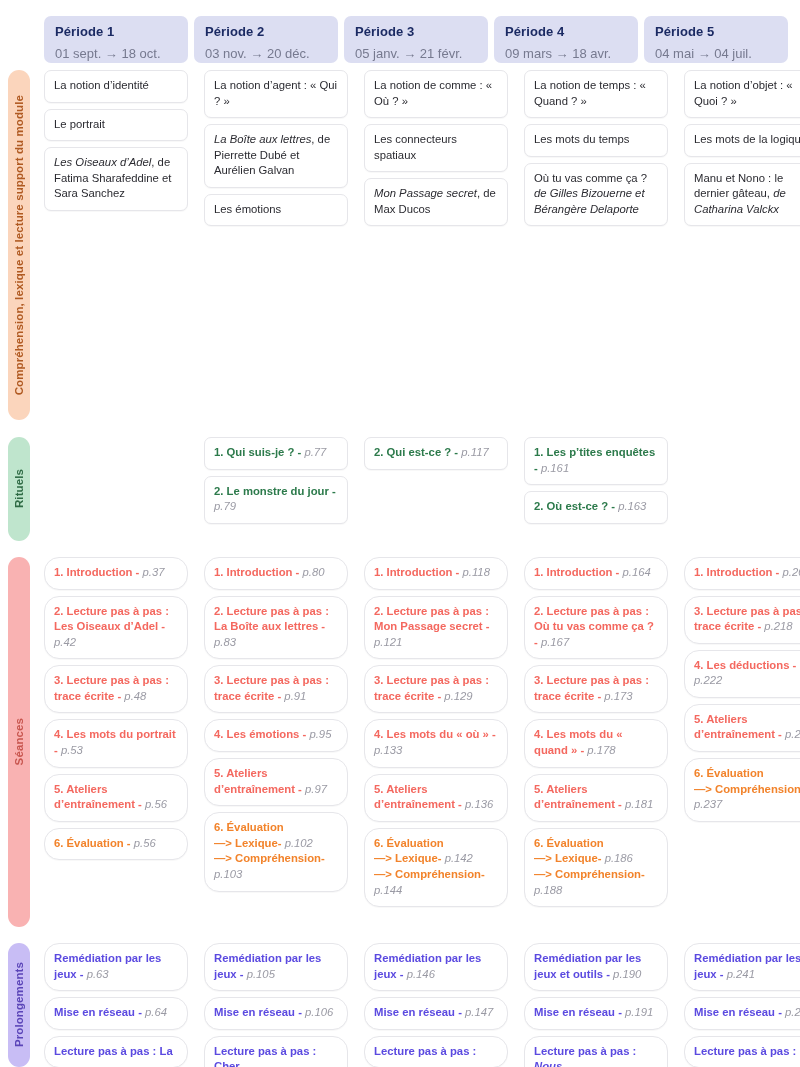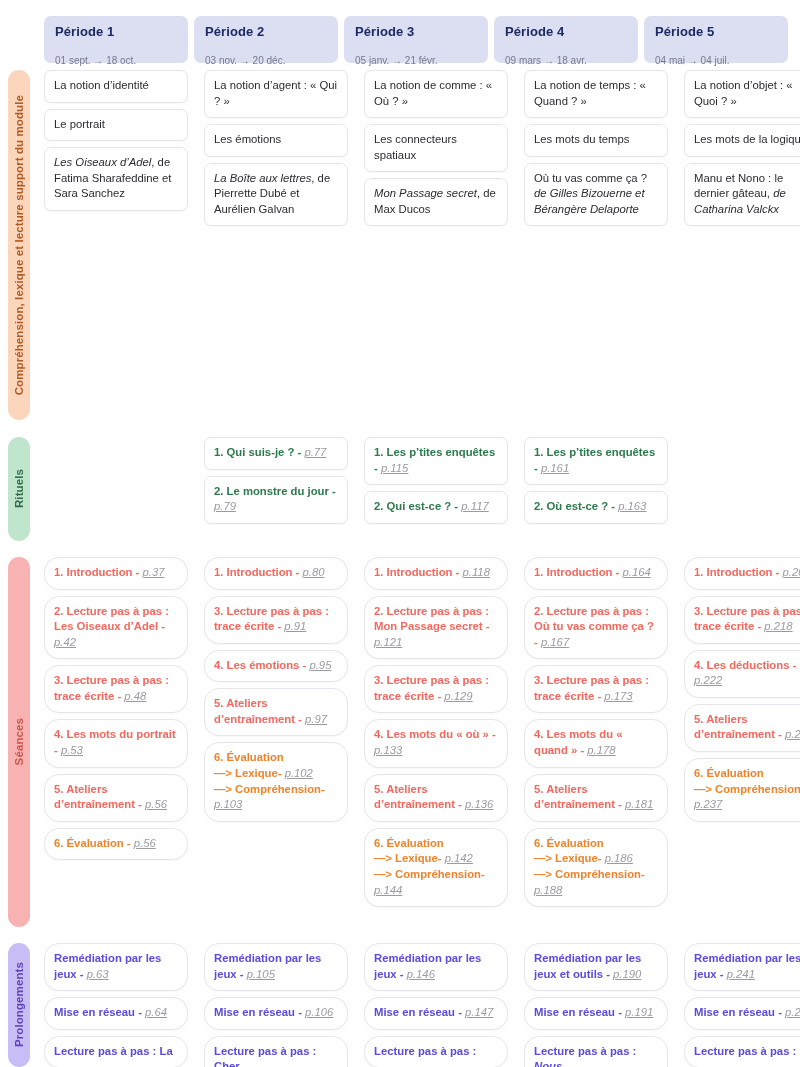--- a/index.html
+++ b/index.html
@@ -20,21 +20,21 @@
     width:144px; box-sizing:border-box;
     background:#dcdef2; border-radius:7px;
     padding:9px 11px 10px 11px;
     height:47px;
   }
   .period-title{
     font-size:13px; font-weight:bold; color:#1b2a63;
     line-height:1.1; letter-spacing:.1px;
   }
   .period-dates{
-    font-size:10px; color:#76798f; margin-top:16px; line-height:1.1;
+    font-size:13px; color:#76798f; margin-top:8px; line-height:1.1;
   }
 
   .section{position:absolute; left:0; display:flex;}
   .rail{
     width:22px; border-radius:11px; margin-left:8px;
     display:flex; align-items:center; justify-content:center;
     flex:0 0 22px;
   }
   .rail span{
     writing-mode:vertical-rl; transform:rotate(180deg);
@@ -65,21 +65,21 @@
   .sec-sea .rail{background:#f9b2b2;}
   .sec-sea .rail span{color:#c8564f;}
   .sec-sea .card{color:#f4685f; font-weight:bold;border-radius:15px;}
   .sec-sea .card.eval{color:#f2832b;}
 
   .sec-pro .rail{background:#c8bdf5;}
   .sec-pro .rail span{color:#5b45b8;}
   .sec-pro .card{color:#5b4ae0; font-weight:bold;border-radius:15px;}
   .sec-pro .card em{font-style:italic;}
 
-  .pg{color:#9a9aa4; font-weight:normal; font-style:italic;text-decoration:underline;}
+  .pg{color:#9a9aa4; font-weight:normal; font-style:italic;}
 
   
   #sec-comp{top:70px;}
   #sec-rit{top:437px;}
   #sec-sea{top:557px;}
   #sec-pro{top:943px;}
 
   #sec-comp .rail{height:350px;}
   #sec-rit  .rail{height:104px;}
   #sec-sea  .rail{height:370px;}
@@ -118,22 +118,22 @@
       <span>Compréhension, lexique et lecture support du module</span>
     </div>
     <div class="cols">
         <div class="col">
           <div class="card">La notion d’identité</div>
           <div class="card">Le portrait</div>
           <div class="card"><em>Les Oiseaux d’Adel</em>, de Fatima Sharafeddine et Sara Sanchez</div>
         </div>
         <div class="col">
           <div class="card">La notion d’agent : « Qui ? »</div>
+          <div class="card"><em>La Boîte aux lettres</em>, de Pierrette Dubé et Aurélien Galvan</div>
           <div class="card">Les émotions</div>
-          <div class="card"><em>La Boîte aux lettres</em>, de Pierrette Dubé et Aurélien Galvan</div>
         </div>
         <div class="col">
           <div class="card">La notion de comme : « Où ? »</div>
           <div class="card">Les connecteurs spatiaux</div>
           <div class="card"><em>Mon Passage secret</em>, de Max Ducos</div>
         </div>
         <div class="col">
           <div class="card">La notion de temps : « Quand ? »</div>
           <div class="card">Les mots du temps</div>
           <div class="card">Où tu vas comme ça ? <em>de Gilles Bizouerne et Bérangère Delaporte</em></div>
@@ -150,21 +150,20 @@
     <div class="rail">
       <span>Rituels</span>
     </div>
     <div class="cols">
         <div class="col"></div>
         <div class="col">
           <div class="card">1. Qui suis-je ? - <span class="pg">p.77</span></div>
           <div class="card">2. Le monstre du jour - <span class="pg">p.79</span></div>
         </div>
         <div class="col">
-          <div class="card">1. Les p’tites enquêtes - <span class="pg">p.115</span></div>
           <div class="card">2. Qui est-ce ? - <span class="pg">p.117</span></div>
         </div>
         <div class="col">
           <div class="card">1. Les p’tites enquêtes - <span class="pg">p.161</span></div>
           <div class="card">2. Où est-ce ? - <span class="pg">p.163</span></div>
         </div>
         <div class="col">
         </div>
       </div>
   </div>
@@ -177,20 +176,21 @@
         <div class="col">
           <div class="card">1. Introduction - <span class="pg">p.37</span></div>
           <div class="card">2. Lecture pas à pas : Les Oiseaux d’Adel - <span class="pg">p.42</span></div>
           <div class="card">3. Lecture pas à pas : trace écrite - <span class="pg">p.48</span></div>
           <div class="card">4. Les mots du portrait - <span class="pg">p.53</span></div>
           <div class="card">5. Ateliers d’entraînement - <span class="pg">p.56</span></div>
           <div class="card eval">6. Évaluation - <span class="pg">p.56</span></div>
         </div>
         <div class="col">
           <div class="card">1. Introduction - <span class="pg">p.80</span></div>
+          <div class="card">2. Lecture pas à pas : La Boîte aux lettres - <span class="pg">p.83</span></div>
           <div class="card">3. Lecture pas à pas : trace écrite - <span class="pg">p.91</span></div>
           <div class="card">4. Les émotions - <span class="pg">p.95</span></div>
           <div class="card">5. Ateliers d’entraînement - <span class="pg">p.97</span></div>
           <div class="card eval">
             <div>6. Évaluation</div>
             <div>—&gt; Lexique- <span class="pg">p.102</span></div>
             <div>—&gt; Compréhension- <span class="pg">p.103</span></div>
           </div>
         </div>
         <div class="col">

